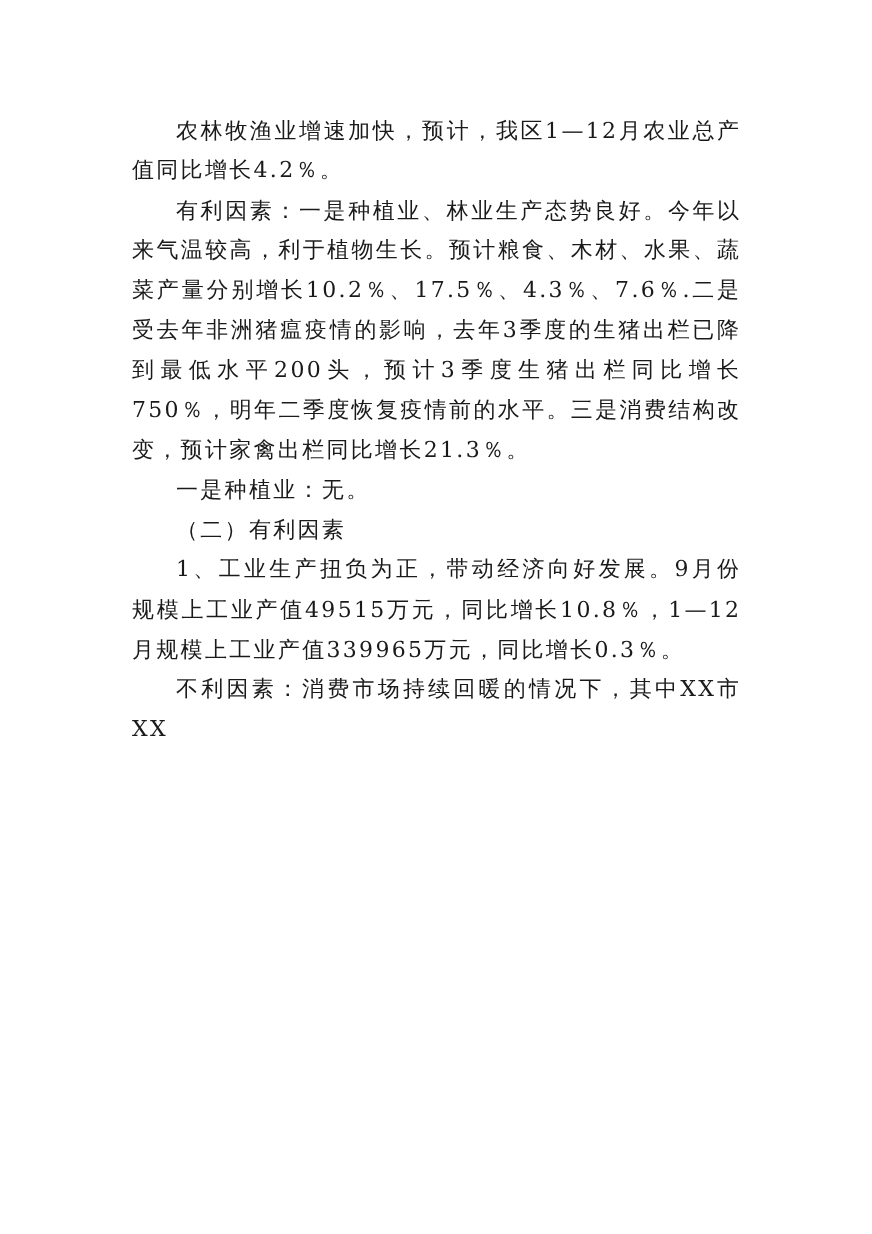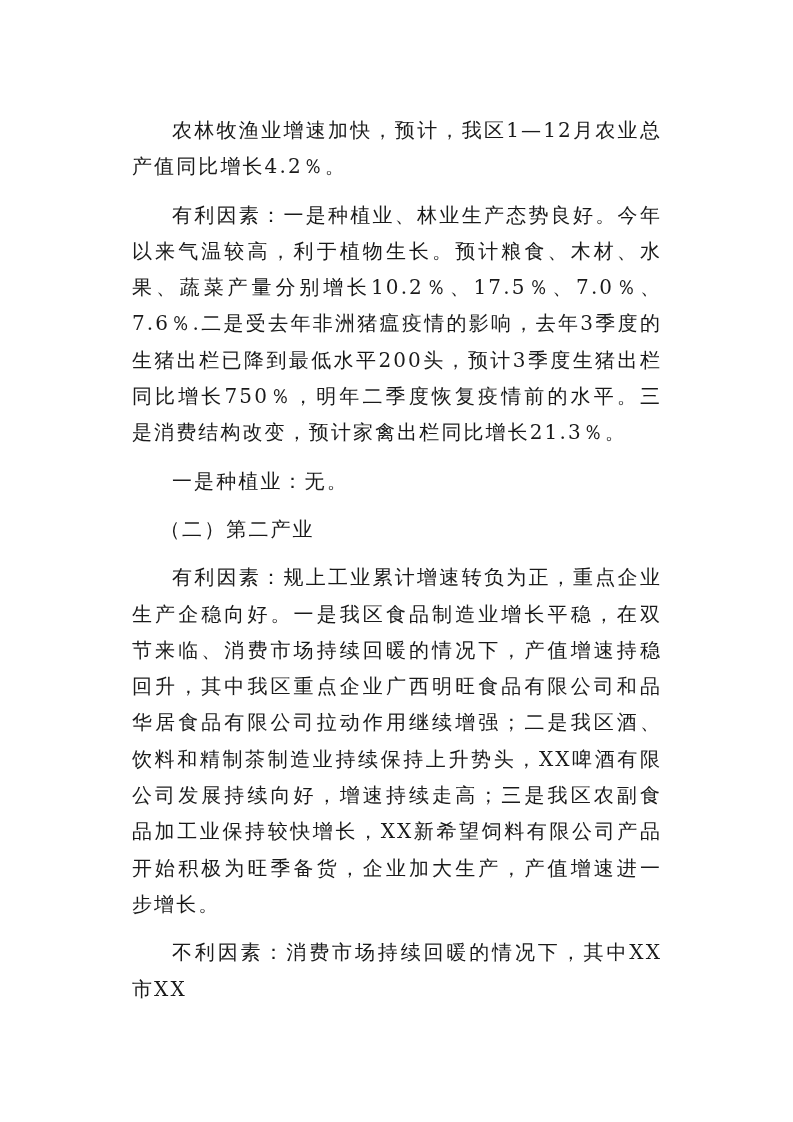--- a/index.html
+++ b/index.html
@@ -10,26 +10,26 @@
       top: 100px;
       width: 554px;
       font-family: "DejaVu Serif", "Liberation Serif", serif;
       font-size: 20px;
       line-height: 36.3px;
       color: #1a1a1a;
       letter-spacing: 2.1px;
       text-align: justify;
       text-align-last: left;
     }
-    .para { margin: 12px; text-indent: 2em; }
+    .para { margin: 0; text-indent: 2em; }
     .heading { margin: 0; text-indent: 2em; font-weight: normal; }
   </style>
 </head>
 <body>
 
 <div class="page">
   <p class="para">农林牧渔业增速加快，预计，我区1—12月农业总产值同比增长4.2％。</p>
-  <p class="para">有利因素：一是种植业、林业生产态势良好。今年以来气温较高，利于植物生长。预计粮食、木材、水果、蔬菜产量分别增长10.2％、17.5％、7.0％、7.6％.二是受去年非洲猪瘟疫情的影响，去年3季度的生猪出栏已降到最低水平200头，预计3季度生猪出栏同比增长750％，明年二季度恢复疫情前的水平。三是消费结构改变，预计家禽出栏同比增长21.3％。</p>
+  <p class="para">有利因素：一是种植业、林业生产态势良好。今年以来气温较高，利于植物生长。预计粮食、木材、水果、蔬菜产量分别增长10.2％、17.5％、4.3％、7.6％.二是受去年非洲猪瘟疫情的影响，去年3季度的生猪出栏已降到最低水平200头，预计3季度生猪出栏同比增长750％，明年二季度恢复疫情前的水平。三是消费结构改变，预计家禽出栏同比增长21.3％。</p>
   <p class="para">一是种植业：无。</p>
-  <p class="heading">（二）第二产业</p>
-  <p class="para">有利因素：规上工业累计增速转负为正，重点企业生产企稳向好。一是我区食品制造业增长平稳，在双节来临、消费市场持续回暖的情况下，产值增速持稳回升，其中我区重点企业广西明旺食品有限公司和品华居食品有限公司拉动作用继续增强；二是我区酒、饮料和精制茶制造业持续保持上升势头，XX啤酒有限公司发展持续向好，增速持续走高；三是我区农副食品加工业保持较快增长，XX新希望饲料有限公司产品开始积极为旺季备货，企业加大生产，产值增速进一步增长。</p>
+  <p class="heading">（二）有利因素</p>
+  <p class="para">1、工业生产扭负为正，带动经济向好发展。9月份规模上工业产值49515万元，同比增长10.8％，1—12月规模上工业产值339965万元，同比增长0.3％。</p>
   <p class="para">不利因素：消费市场持续回暖的情况下，其中XX市XX</p>
 </div>
 
 </body></html>

